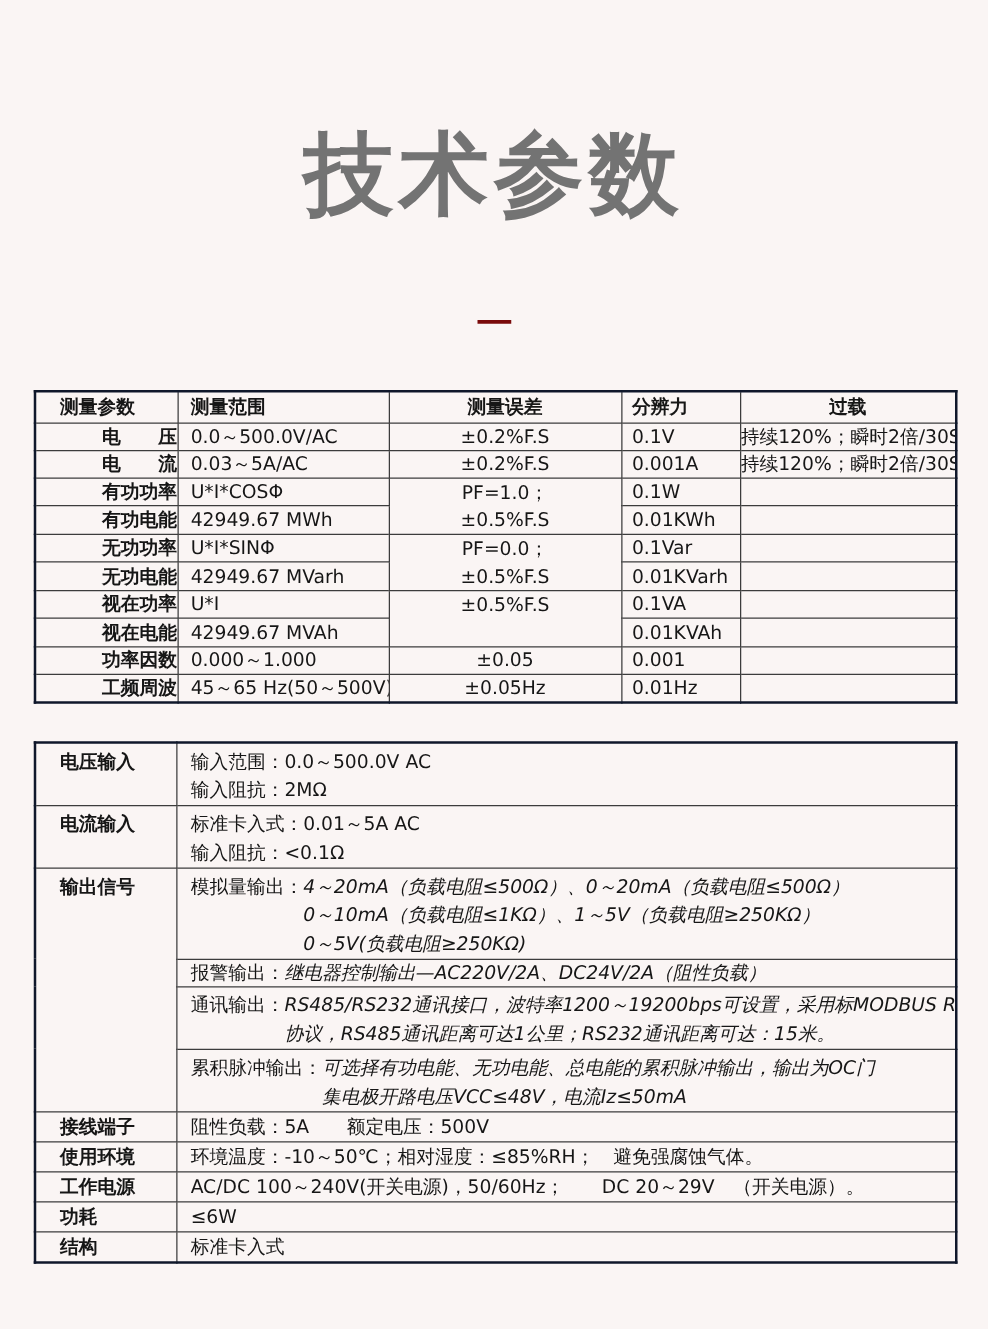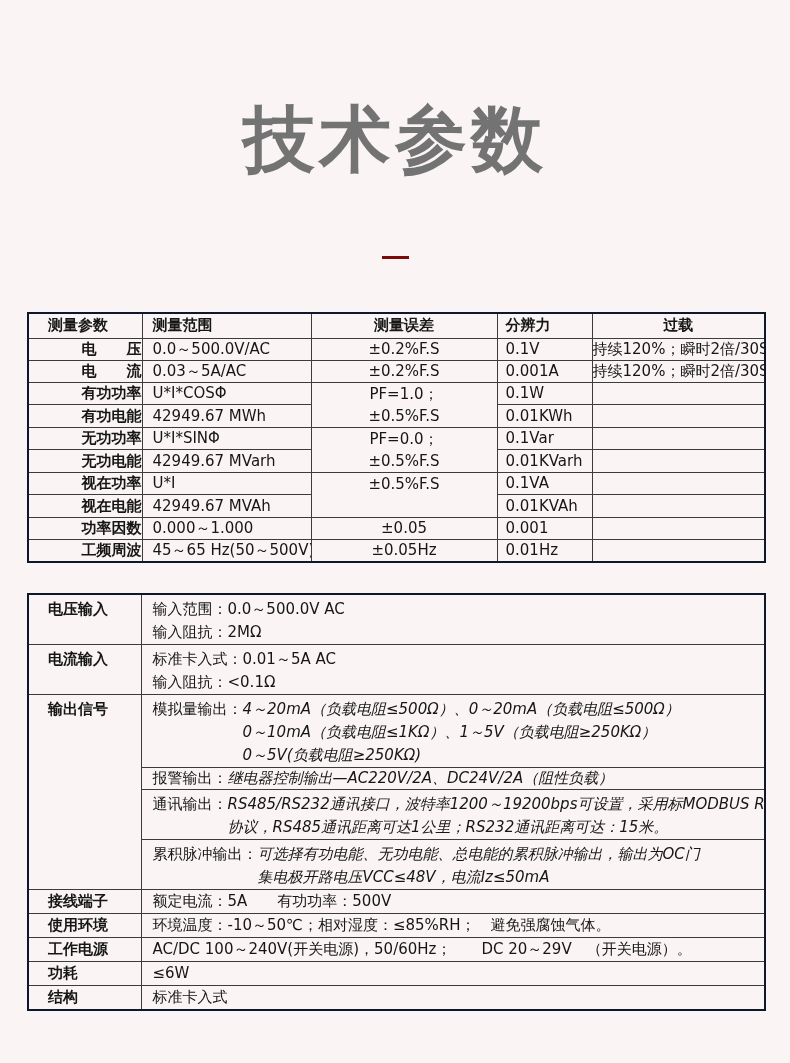--- a/index.html
+++ b/index.html
@@ -247,21 +247,21 @@
           <span class="spec-label">累积脉冲输出：</span>
           <span class="spec-lines">
             <div class="line">可选择有功电能、无功电能、总电能的累积脉冲输出，输出为OC门</div>
             <div class="line">集电极开路电压VCC≤48V，电流Iz≤50mA</div>
           </span>
         </div>
       </td>
     </tr>
     <tr class="h1s hsingle">
       <td class="s-label">接线端子</td>
-      <td class="s-content">额定电流：5A　　有功功率：500V</td>
+      <td class="s-content">阻性负载：5A　　额定电压：500V</td>
     </tr>
     <tr class="h1s hsingle">
       <td class="s-label">使用环境</td>
       <td class="s-content">环境温度：-10～50℃；相对湿度：≤85%RH；　避免强腐蚀气体。</td>
     </tr>
     <tr class="h1s hsingle">
       <td class="s-label">工作电源</td>
       <td class="s-content">AC/DC 100～240V(开关电源)，50/60Hz；　　DC 20～29V　（开关电源）。</td>
     </tr>
     <tr class="h1s hsingle">

